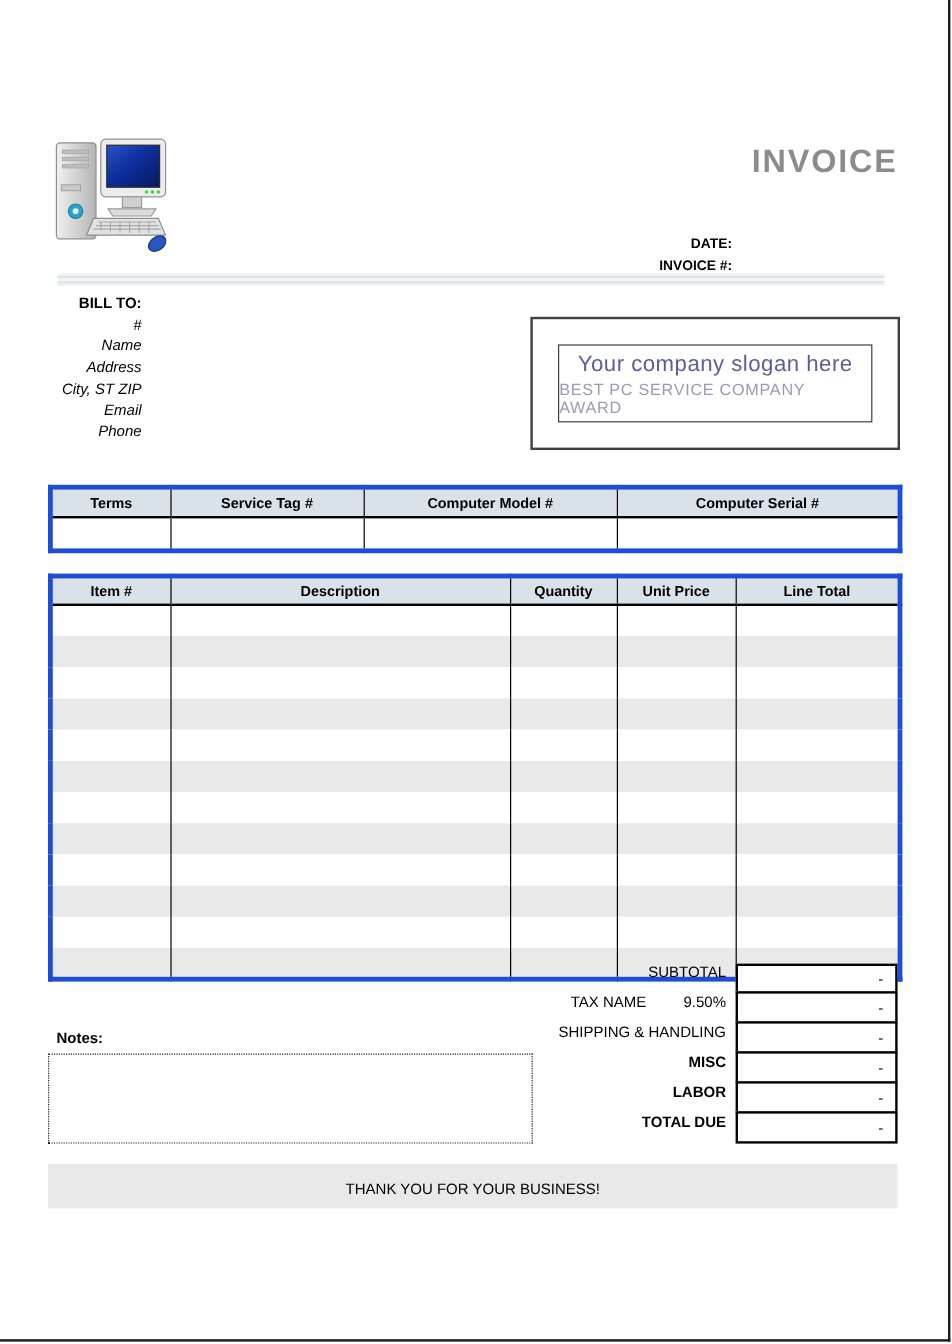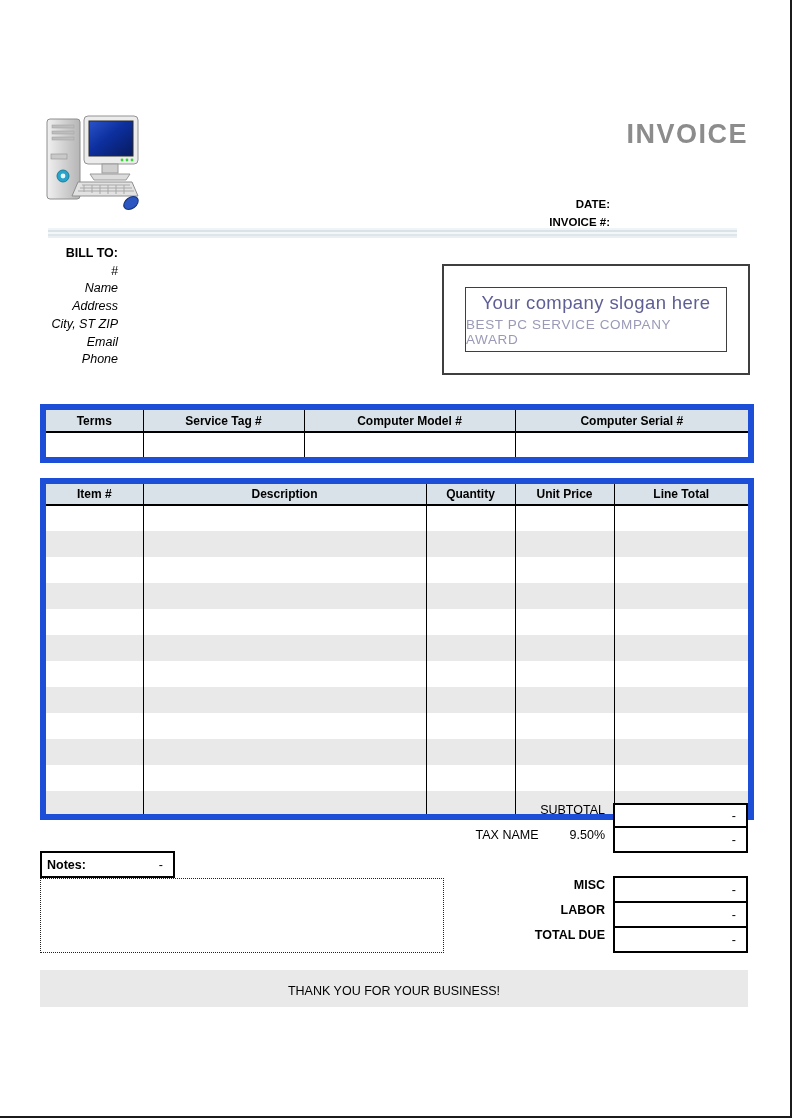--- a/index.html
+++ b/index.html
@@ -29,21 +29,21 @@
   
   .slogan-box { position:absolute; left:442px; top:264px; width:308px; height:111px; border:2px solid #3f3f3f; padding:21px; background:#fff; }
   .slogan-inner { border:1px solid #3f3f3f; height:100%; display:flex; flex-direction:column; align-items:center; justify-content:center; gap:3px; }
   .slogan-main { font-size:18.5px; color:var(--slogan,#5e5e96); letter-spacing:0.4px; }
   .slogan-award { font-size:13.5px; color:var(--award,#9a9ab8); letter-spacing:0.6px; }
 
   
   table { border-collapse:collapse; table-layout:fixed; position:absolute; left:40px; width:708px; }
   .terms-table { top:404px; }
   .items-table { top:478px;padding-left:44px; }
-  table { border:6px solid #1d4ed8; }
+  table { border:4px solid #1d4ed8; }
   th { background:var(--header-bg,#d9e2e8); font-size:12px; font-weight:bold; text-align:center;
        border:1px solid #000; border-bottom:2px solid #000; }
   .terms-table th { height:25px; }
   .items-table th { height:24px; }
   .terms-table td { height:28px; border:1px solid #000; background:#fff; }
   .items-table td { height:26px; border-left:1px solid #000; border-right:1px solid #000; border-top:none; border-bottom:none; background:#fff; }
   .items-table tr.alt td { background:var(--row-alt,#e9e9e9); }
 
   
   .totals { position:absolute; left:40px; top:803px; width:708px; }
@@ -266,20 +266,23 @@
         <div class="t-cell">-</div>
       </div>
       <div class="t-row">
         <div class="t-label">
           <span>TAX NAME</span>
           <span class="t-rate">9.50%</span>
         </div>
         <div class="t-cell">-</div>
       </div>
       <div class="t-row">
+        <div class="t-label">
+          <span>SHIPPING &amp; HANDLING</span>
+        </div>
         <div class="t-cell">-</div>
       </div>
       <div class="t-row">
         <div class="t-label b">
           <span>MISC</span>
         </div>
         <div class="t-cell">-</div>
       </div>
       <div class="t-row">
         <div class="t-label b">

